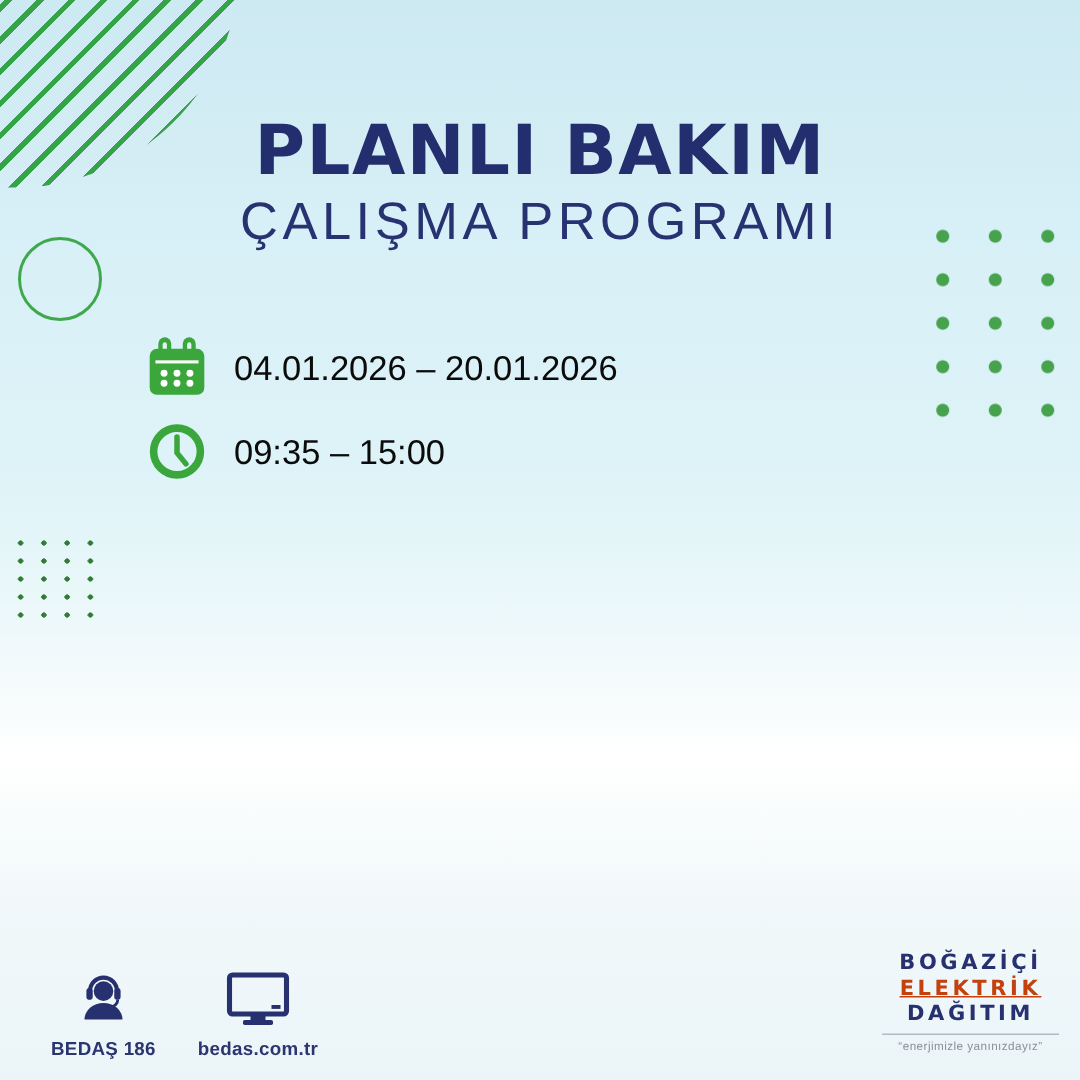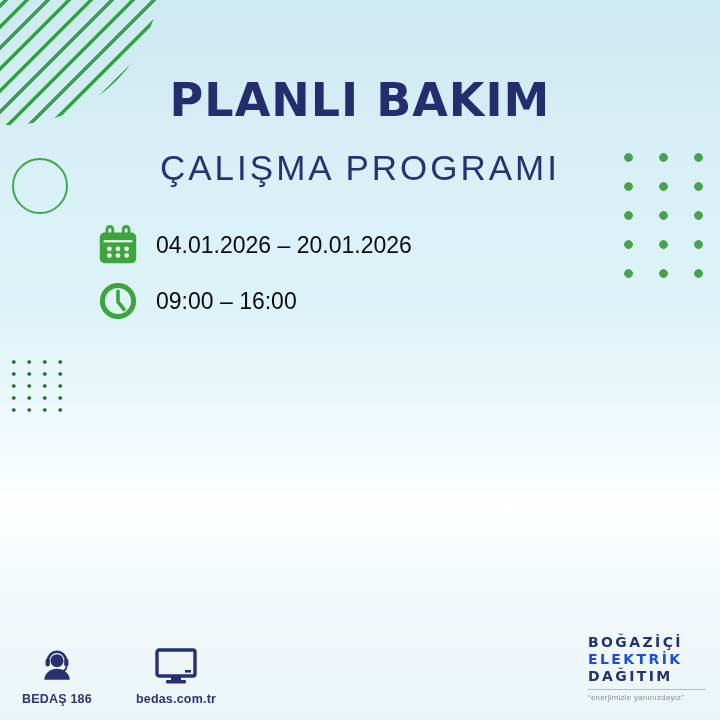--- a/index.html
+++ b/index.html
@@ -42,43 +42,43 @@
   
   .title-block { position:absolute; top:76px; left:0; width:720px; text-align:center; }
   .title-line1 {
     font-family:"DejaVu Sans", sans-serif;
     font-size:46px; font-weight:800; letter-spacing:1px;
     color:#232e6e; line-height:1.05;
   }
   .title-line2 {
     font-family:"Liberation Sans", sans-serif;
     font-size:35px; font-weight:400; letter-spacing:3px;
-    color:#273271; margin-top:24px;
+    color:#273271; margin-top:4px;
   }
 
   
   .info { position:absolute; left:94px; top:222px; width:580px; display:flex; flex-direction:column; }
   .info-row { display:flex; align-items:center; margin-bottom:10px; }
   .info-row.loc { align-items:flex-start; margin-top:4px; }
   .icon-cell { width:48px; min-width:48px; height:46px; display:flex; align-items:center; justify-content:center; margin-right:14px; }
   .info-text {
     font-size:23px; color:#0b0b0b; font-weight:400;
     line-height:32px; max-width:520px;
   }
 
   
-  .contacts { position:absolute; left:22px; bottom:14px; display:flex; gap:44px; }
+  .contacts { position:absolute; left:34px; bottom:14px; display:flex; gap:28px; }
   .contact { display:flex; flex-direction:column; align-items:center; }
   .contact .c-icon { height:42px; display:flex; align-items:flex-end; justify-content:center; }
   .contact .c-label { margin-top:7px; font-size:12.5px; font-weight:700; color:#2b3570; letter-spacing:.2px; }
 
-  .brand { position:absolute; right:14px; bottom:18px; width:118px; }
+  .brand { position:absolute; right:14px; bottom:18px; width:118px;text-align:center; }
   .brand-line { font-family:"DejaVu Sans", sans-serif; font-size:14px; font-weight:700; letter-spacing:2.4px; line-height:17px; }
   .brand-navy { color:#27316f; }
-  .brand-green { color:#1d4ed8; }
+  .brand-green { color:#c2410c;text-decoration:underline; }
   .brand-divider { border:none; border-top:1px solid #b4bac4; margin:4px 0 3px 0; }
   .brand-tagline { font-size:7.8px; color:#8a8f98; letter-spacing:.3px; }
 </style>
 </head>
 <body>
 
 <div class="stripes-circle"></div>
 <div class="outline-circle"></div>
 <div class="dots-left"></div>
 <div class="dots-right"></div>
@@ -110,21 +110,21 @@
     <span class="info-text">04.01.2026 – 20.01.2026</span>
   </div>
 
   <div class="info-row">
     <span class="icon-cell">
       <svg width="44" height="44" viewBox="0 0 48 48">
         <circle cx="24" cy="24" r="17" fill="none" stroke="#3aa63c" stroke-width="5.5"></circle>
         <path d="M24 13.5 L24 25 L30.5 33" fill="none" stroke="#3aa63c" stroke-width="4" stroke-linecap="round" stroke-linejoin="round"></path>
       </svg>
     </span>
-    <span class="info-text">09:00 – 16:00</span>
+    <span class="info-text">09:35 – 15:00</span>
   </div>
 
 
 
 </div>
 
 <div class="contacts">
 
   <div class="contact">
     <span class="c-icon">

